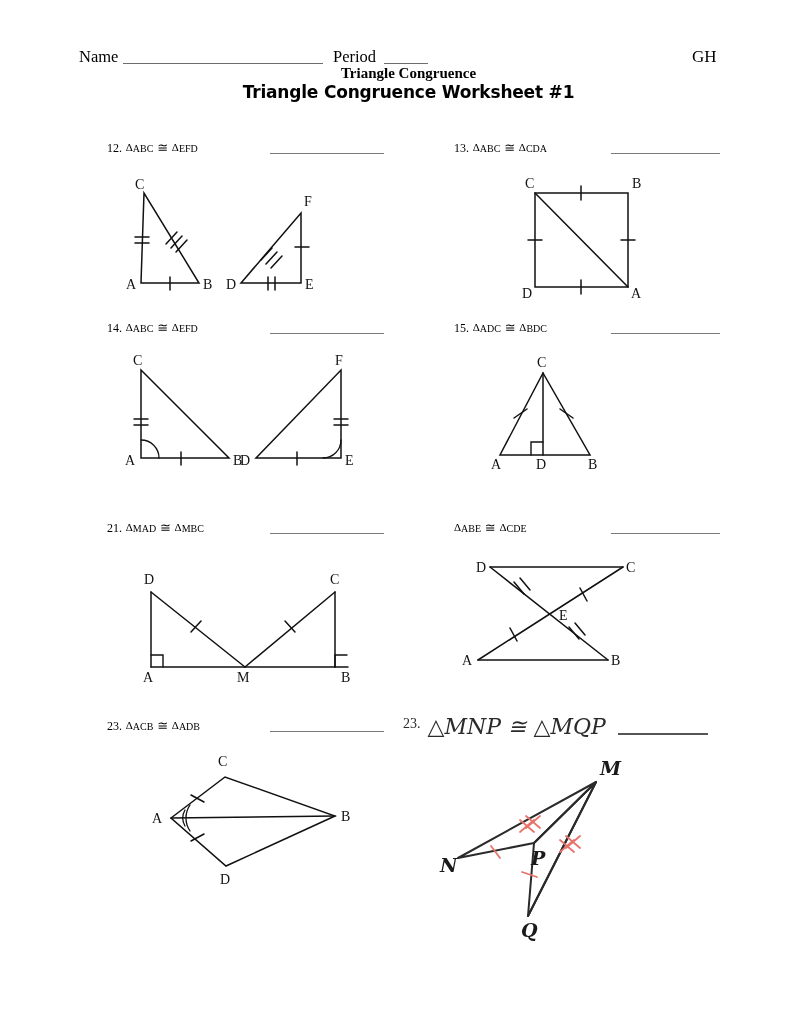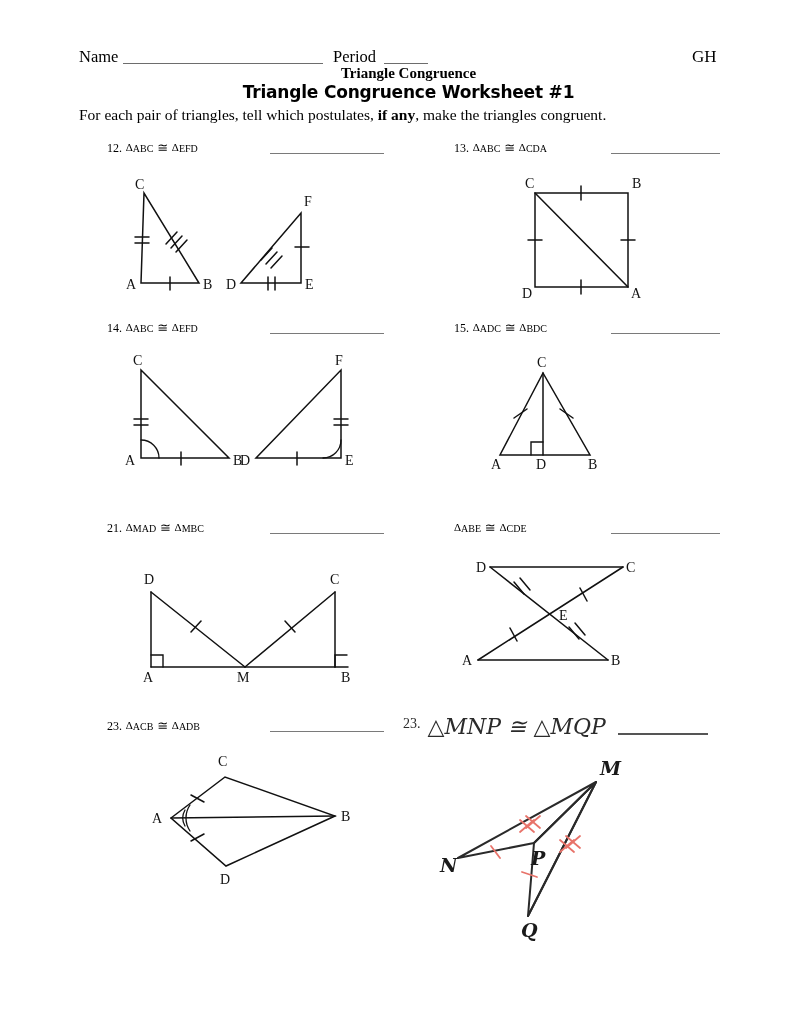--- a/index.html
+++ b/index.html
@@ -141,23 +141,20 @@
     <span class="hdr-name">Name</span>
     <span class="hdr-name-blank"></span>
     <span class="hdr-period">Period</span>
     <span class="hdr-period-blank"></span>
     <span class="hdr-gh">GH</span>
   </div>
 
   <div class="sub-title">Triangle Congruence</div>
   <div class="main-title">Triangle Congruence Worksheet #1</div>
 
-  <div class="instructions">
-    <span>For each pair of triangles, tell which postulates, </span><b>if any</b><span>, make the triangles congruent.</span>
-  </div>
 
   <div class="prompt" style="left:94px; top:139px;">
     <span class="num">12.</span>
     <span class="tri">Δ</span><span class="lbl">ABC</span>
     <span class="cong">≅</span>
     <span class="tri">Δ</span><span class="lbl">EFD</span>
   </div>
   <div class="blank" style="left:257px; top:153px; width:114px;"></div>
 
   <div class="prompt" style="left:441px; top:139px;">

